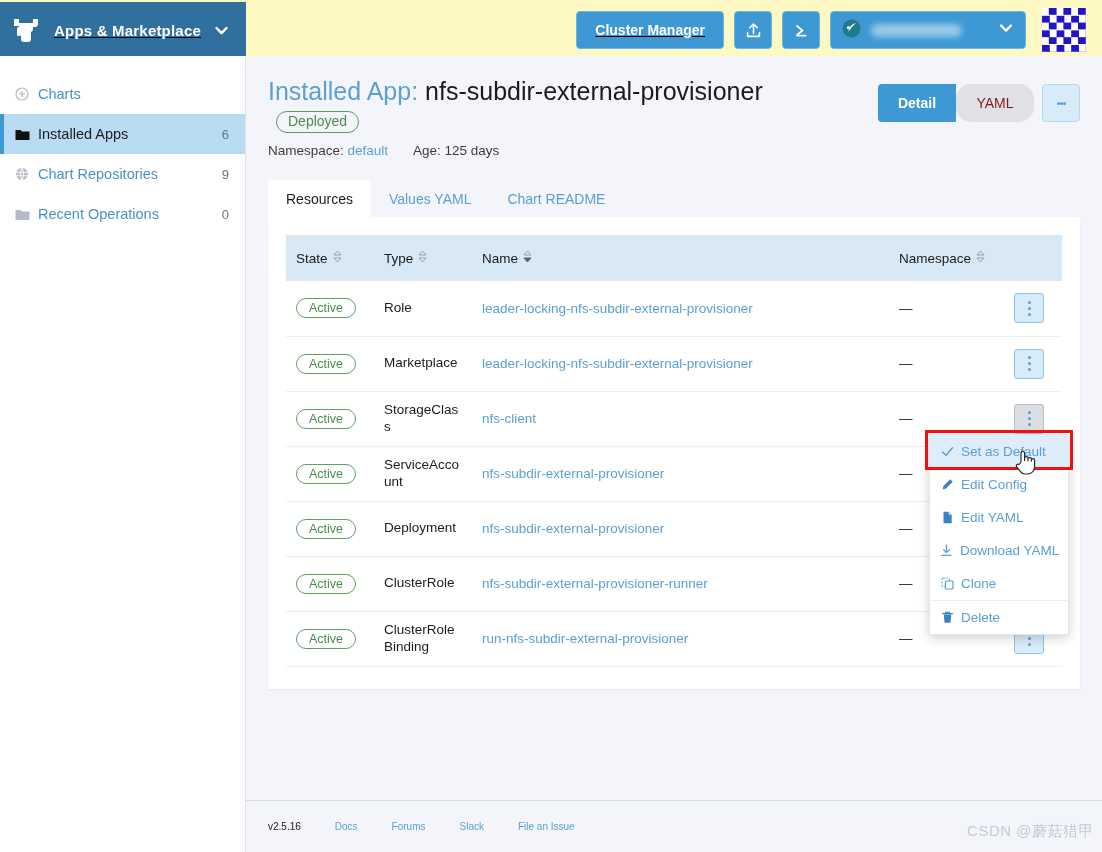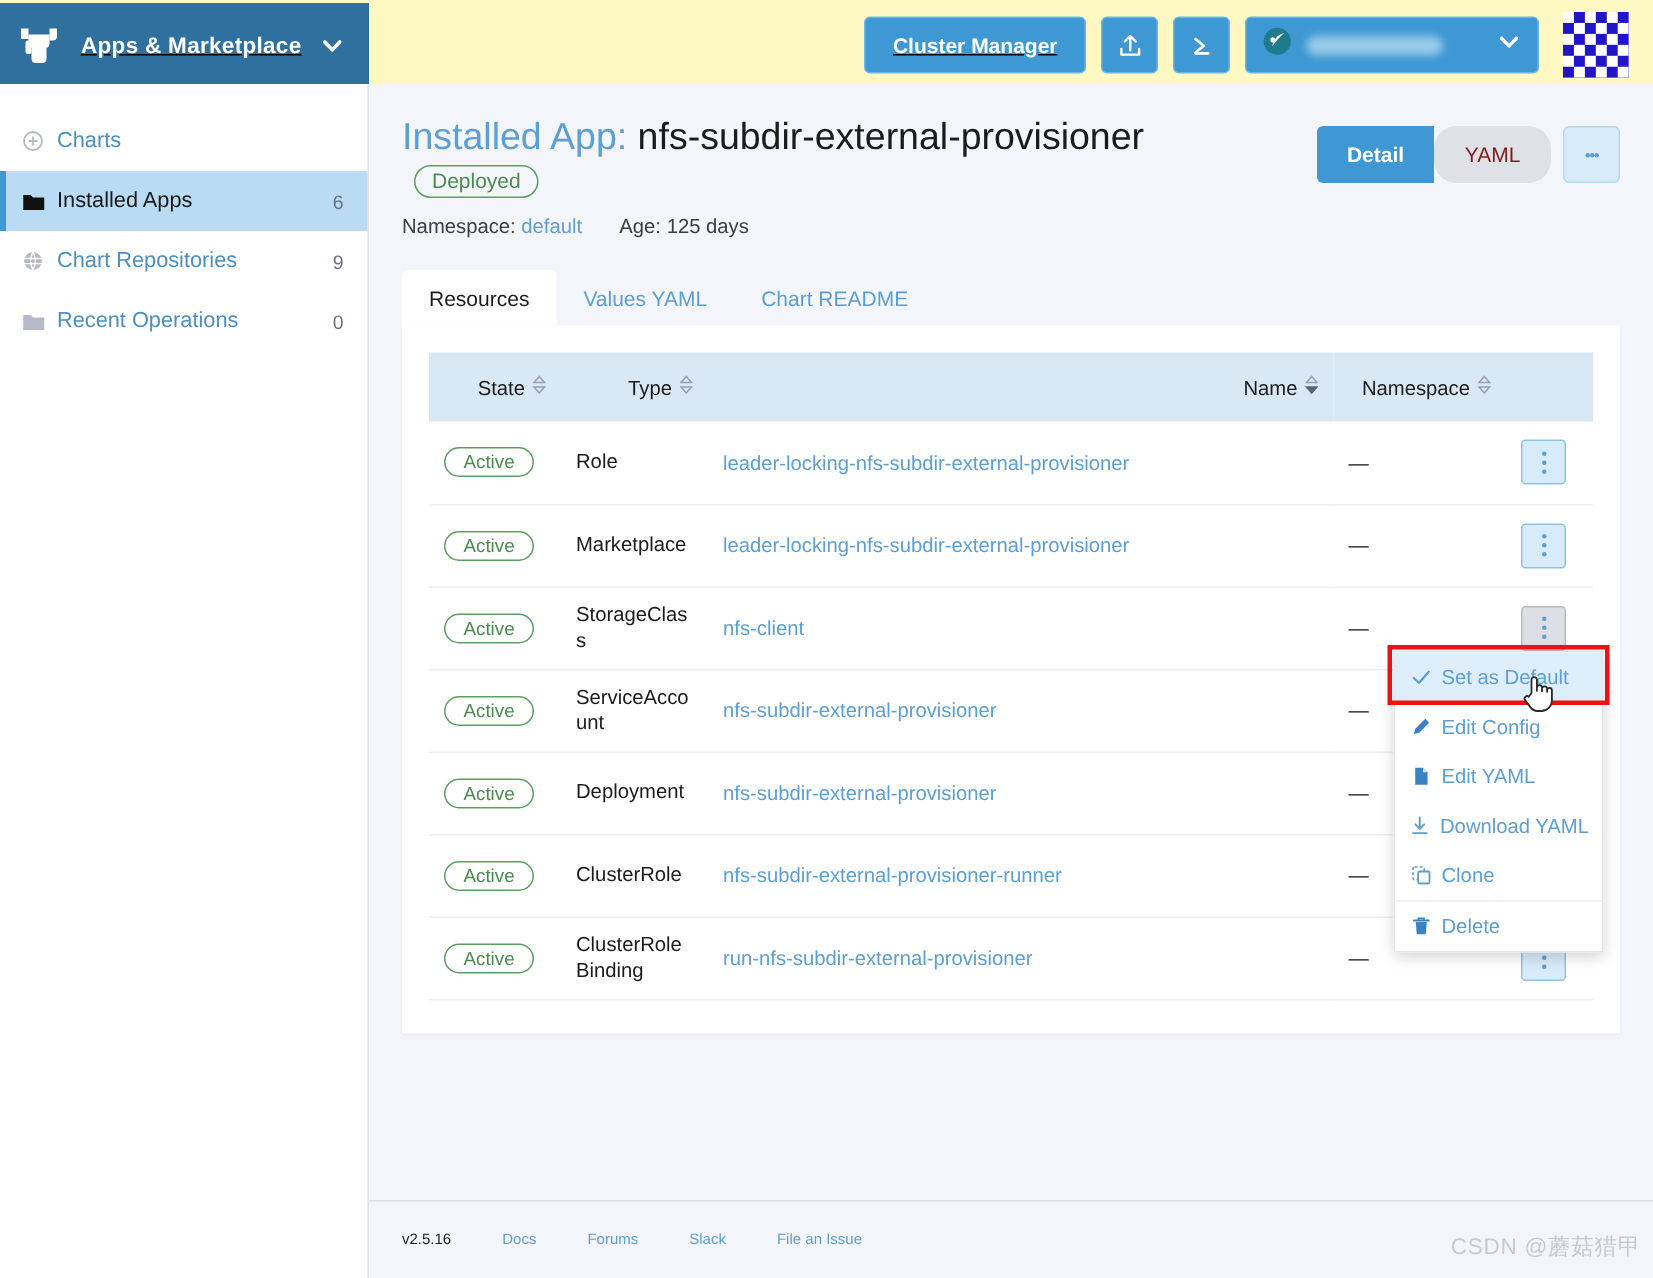--- a/index.html
+++ b/index.html
@@ -122,21 +122,21 @@
   }
   .tab.active {
     background: #fff; color: #1b1b1b; border-radius: 4px 4px 0 0;
   }
   .card {
     background: #fff; padding: 18px 18px 22px 18px;
     box-shadow: 0 1px 2px rgba(0,0,0,.05);
   }
   table.res { width: 100%; border-collapse: collapse; }
   table.res thead th {
-    background: #d8e8f5; text-align: right; font-weight: normal;
+    background: #d8e8f5; text-align: left; font-weight: normal;
     font-size: 13.5px; color: #1b1b1b; padding: 12px 10px; height: 46px;
     white-space: nowrap;
   }
   .th-inner { display: inline-flex; align-items: center; gap: 5px; }
   table.res tbody td {
     border-bottom: 1px solid #eceef3; padding: 10px 10px; font-size: 13.5px;
     color: #1b1b1b; vertical-align: middle; height: 55px;
   }
   .col-state { width: 88px; }
   .col-type  { width: 98px; }

